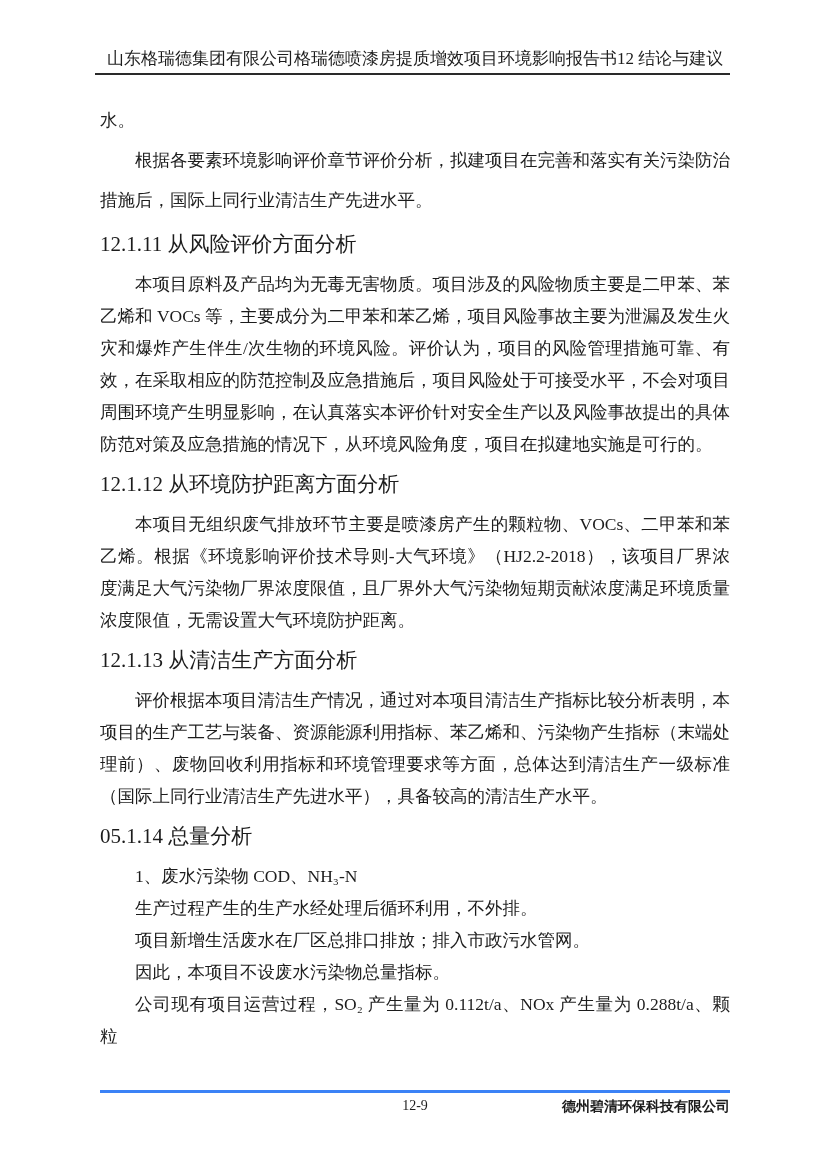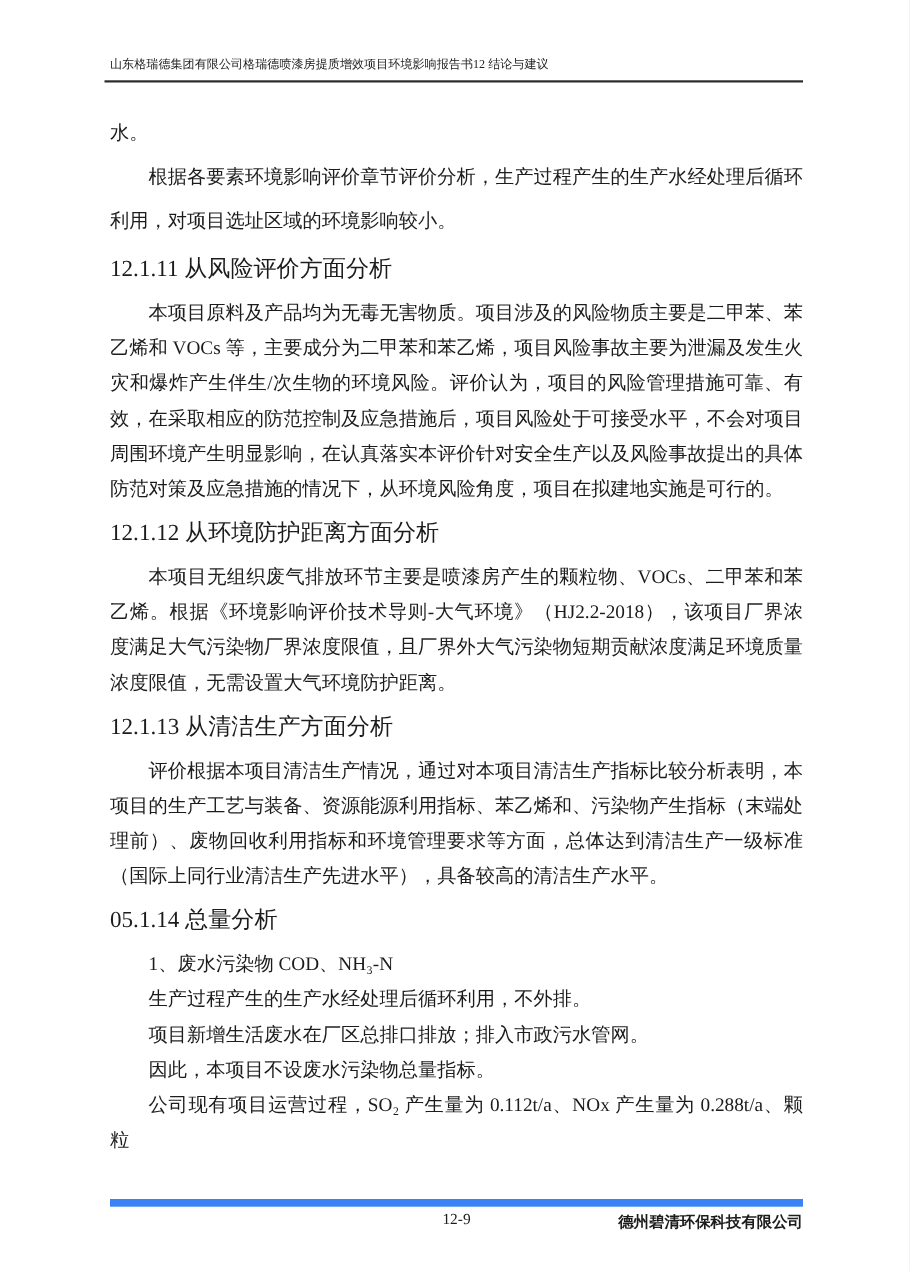--- a/index.html
+++ b/index.html
@@ -13,23 +13,23 @@
     font-family: "Liberation Serif", "DejaVu Serif", serif;
     color: #1c1c1c;
     overflow: hidden;
   }
   .header {
     position: absolute;
     left: 100px;
     right: 97px;
     top: 50px;
     display: flex;
-    justify-content: flex-start;
+    justify-content: center;
     align-items: baseline;
-    font-size: 11px;
+    font-size: 17px;
     line-height: 18px;
     white-space: nowrap;
   }
   .header-rule {
     position: absolute;
     left: 95px;
     right: 97px;
     top: 73px;
     border-bottom: 2px solid #2a2a2a;
   }
@@ -59,21 +59,21 @@
   .item {
     line-height: 32px;
     text-indent: 2em;
     text-align: justify;
   }
   .footer {
     position: absolute;
     left: 100px;
     right: 97px;
     top: 1090px;
-    border-top: 7px solid #3b82f6;
+    border-top: 3px solid #3b82f6;
     padding-top: 5px;
     font-size: 14px;
   }
   .footer-row { position: relative; height: 20px; }
   .page-num {
     position: absolute;
     left: 50%;
     transform: translateX(-50%);
   }
   .company {
@@ -88,21 +88,21 @@
 <div class="page">
 
   <div class="header">
     <span>山东格瑞德集团有限公司格瑞德喷漆房提质增效项目环境影响报告书</span>
     <span>12 结论与建议</span>
   </div>
   <div class="header-rule"></div>
 
   <div class="body">
     <p class="lead">水。</p>
-    <p class="lead indent">根据各要素环境影响评价章节评价分析，生产过程产生的生产水经处理后循环利用，对项目选址区域的环境影响较小。</p>
+    <p class="lead indent">根据各要素环境影响评价章节评价分析，拟建项目在完善和落实有关污染防治措施后，国际上同行业清洁生产先进水平。</p>
 
     <div class="heading">12.1.11 从风险评价方面分析</div>
     <p class="para">本项目原料及产品均为无毒无害物质。项目涉及的风险物质主要是二甲苯、苯乙烯和 VOCs 等，主要成分为二甲苯和苯乙烯，项目风险事故主要为泄漏及发生火灾和爆炸产生伴生/次生物的环境风险。评价认为，项目的风险管理措施可靠、有效，在采取相应的防范控制及应急措施后，项目风险处于可接受水平，不会对项目周围环境产生明显影响，在认真落实本评价针对安全生产以及风险事故提出的具体防范对策及应急措施的情况下，从环境风险角度，项目在拟建地实施是可行的。</p>
 
     <div class="heading">12.1.12 从环境防护距离方面分析</div>
     <p class="para">本项目无组织废气排放环节主要是喷漆房产生的颗粒物、VOCs、二甲苯和苯乙烯。根据《环境影响评价技术导则-大气环境》（HJ2.2-2018），该项目厂界浓度满足大气污染物厂界浓度限值，且厂界外大气污染物短期贡献浓度满足环境质量浓度限值，无需设置大气环境防护距离。</p>
 
     <div class="heading">12.1.13 从清洁生产方面分析</div>
     <p class="para">评价根据本项目清洁生产情况，通过对本项目清洁生产指标比较分析表明，本项目的生产工艺与装备、资源能源利用指标、苯乙烯和、污染物产生指标（末端处理前）、废物回收利用指标和环境管理要求等方面，总体达到清洁生产一级标准（国际上同行业清洁生产先进水平），具备较高的清洁生产水平。</p>
 

